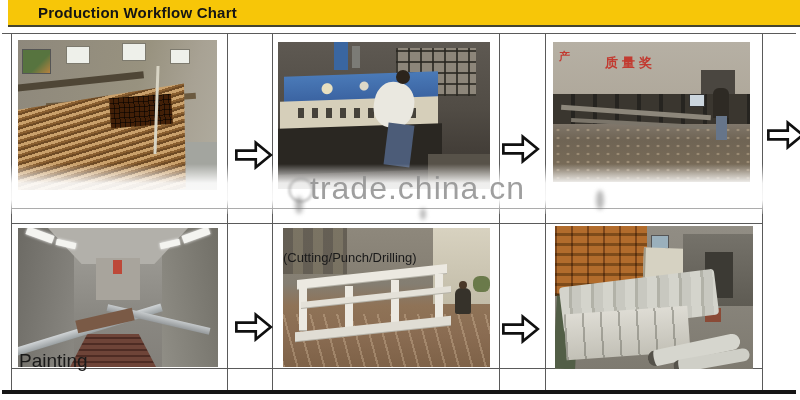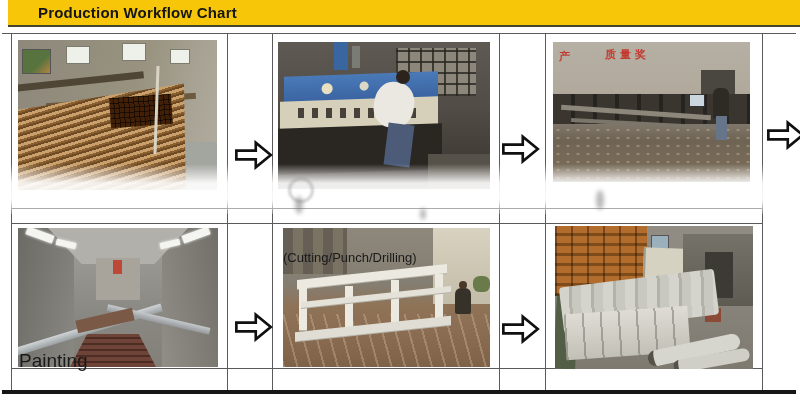--- a/index.html
+++ b/index.html
@@ -88,21 +88,21 @@
   .p2-base{left:0;top:84px;width:164px;height:46px;background:#2a2722;transform:skewY(-2deg);}
   .p2-shirt{left:96px;top:40px;width:40px;height:46px;background:#eae8e0;border-radius:45%;transform:rotate(10deg);}
   .p2-head{left:118px;top:28px;width:14px;height:14px;background:#2c241c;border-radius:50%;}
   .p2-jeans{left:108px;top:82px;width:26px;height:42px;background:#4c5c78;transform:rotate(7deg);}
   .p2-floor{left:150px;top:112px;width:62px;height:38px;background:#575249;}
 
   
   .p3{left:553px;top:42px;width:197px;height:140px;
       background:linear-gradient(180deg,#b6b0a4 0%,#b0a99c 36%,#8a8278 52%,#6f6454 70%,#7d6f5a 100%);}
   .p3-red1{left:6px;top:7px;font-size:11px;color:#c23a30;filter:blur(.4px);font-weight:bold;}
-  .p3-red2{left:52px;top:5px;font-size:11px;color:#c23a30;filter:blur(.4px);font-weight:bold;letter-spacing:4px;}
+  .p3-red2{left:52px;top:12px;font-size:13px;color:#c23a30;filter:blur(.4px);font-weight:bold;letter-spacing:4px;}
   .p3-machR{left:148px;top:28px;width:34px;height:24px;background:#4a4640;}
   .p3-mach{left:0;top:52px;width:197px;height:30px;
       background:repeating-linear-gradient(90deg,#3a362f 0 18px,#262420 18px 22px);}
   .p3-rail1{left:8px;top:68px;width:150px;height:5px;background:#8d877b;transform:rotate(4deg);}
   .p3-rail2{left:18px;top:80px;width:150px;height:4px;background:#7b756a;transform:rotate(3deg);}
   .p3-floor{left:0;top:84px;width:197px;height:56px;
       background-image:radial-gradient(rgba(200,180,150,.45) 1px,transparent 2px);background-size:10px 8px;}
   .p3-monitor{left:136px;top:52px;width:14px;height:11px;background:#ccd6de;border:1px solid #333;}
   .p3-worker{left:160px;top:46px;width:16px;height:30px;background:#2e2a24;border-radius:6px 6px 0 0;}
   .p3-legs{left:163px;top:74px;width:11px;height:24px;background:#66758a;}
@@ -275,20 +275,21 @@
     <div class="p6-stool"></div>
     <div class="p6-green"></div>
     <div class="p6-bundles"></div>
     <div class="p6-bigbox"></div>
     <div class="p6-roll1"></div>
     <div class="p6-roll2"></div>
   </div>
 
   <div class="wm-band"></div>
   <div class="wm-logo"></div>
+  <span class="wm-text">trade.china.cn</span>
   <div class="smudge sm1"></div>
   <div class="smudge sm2"></div>
   <div class="smudge sm3"></div>
 
   <svg class="arrow a1" viewBox="0 0 44 34">
     <polygon points="2,12 24,12 24,3 41,17 24,31 24,22 2,22" fill="#ffffff" stroke="#101010" stroke-width="3"></polygon>
   </svg>
   <svg class="arrow a2" viewBox="0 0 44 34">
     <polygon points="2,12 24,12 24,3 41,17 24,31 24,22 2,22" fill="#ffffff" stroke="#101010" stroke-width="3"></polygon>
   </svg>

